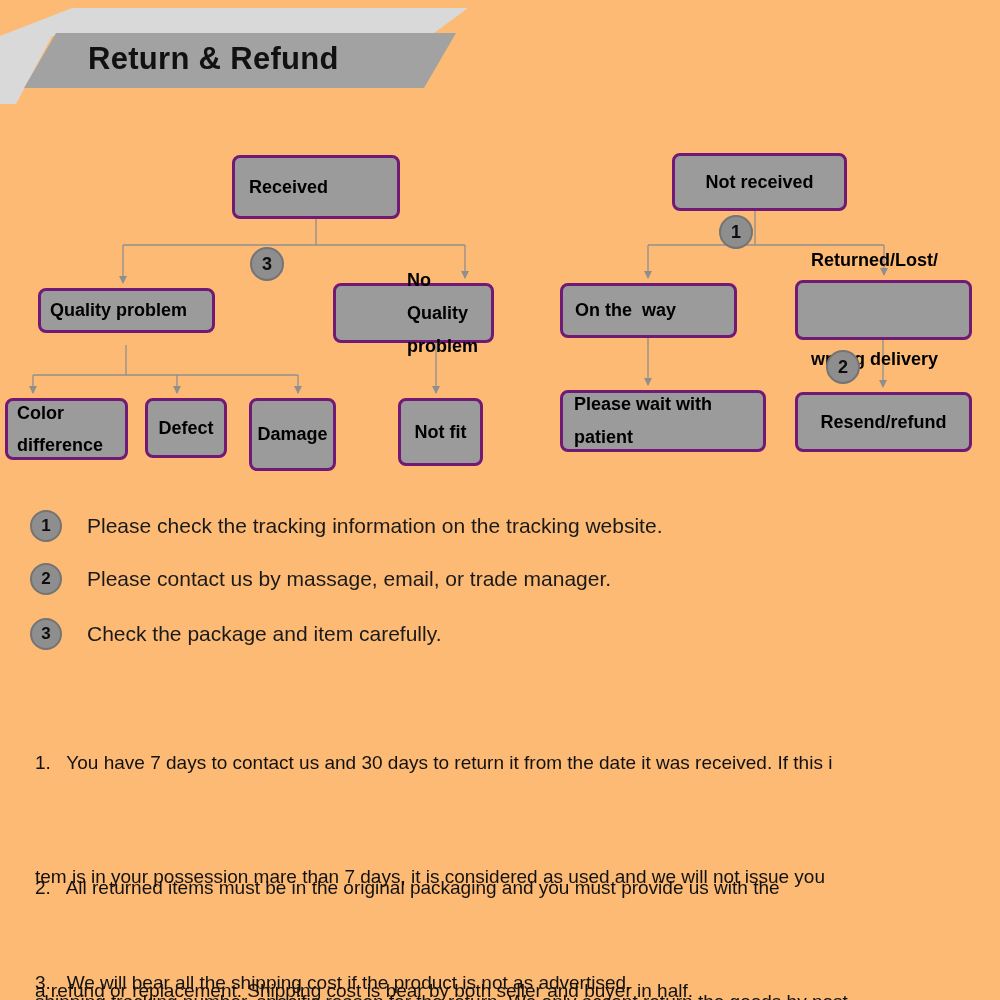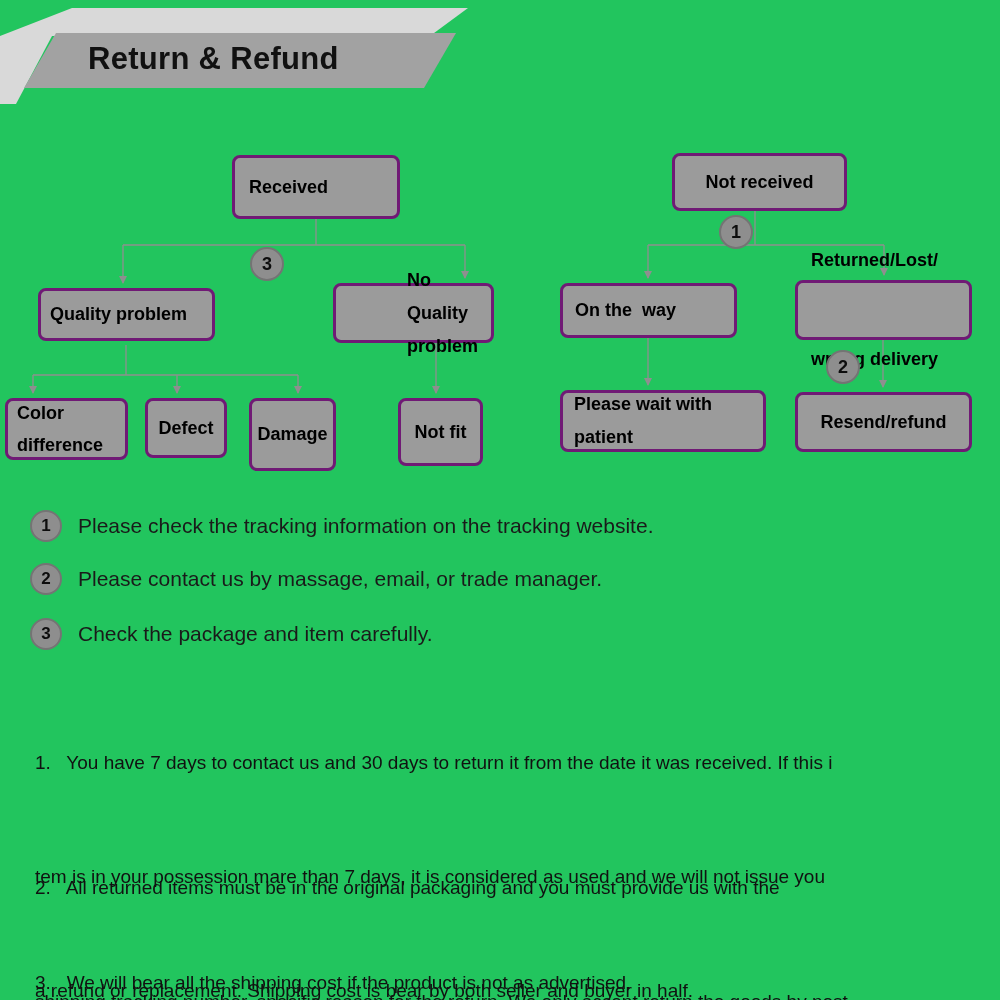--- a/index.html
+++ b/index.html
@@ -1,17 +1,17 @@
 <!DOCTYPE html>
 <html><head>
 <meta charset="utf-8">
 <style>
   * { margin:0; padding:0; box-sizing:border-box; }
   html,body { background:#ffffff; font-family:"Liberation Sans", sans-serif; }
-  .page { position:relative; width:1000px; height:1000px; background:#22c55e; overflow:hidden; }
+  .page { position:relative; width:1000px; height:1000px; background:#fdba74; overflow:hidden; }
 
   .header-deco { position:absolute; left:0; top:0; z-index:0; }
   .title { position:absolute; left:88px; top:41px; font-size:31px; font-weight:bold; color:#111; z-index:2; letter-spacing:0.3px; }
 
   .connectors { position:absolute; left:0; top:0; z-index:1; pointer-events:none; }
   .ln { stroke:#8f8f8f; stroke-width:1.3; fill:none; }
   .arr { marker-end:url(#arrowhead); }
 
   .box {
     position:absolute; z-index:2;
@@ -31,21 +31,21 @@
   }
 
   .legend-row { position:absolute; left:30px; display:flex; align-items:center; }
   .lcircle {
     width:32px; height:32px; border-radius:50%;
     background:#8e8e8e; border:2px solid #747474;
     display:flex; align-items:center; justify-content:center;
     font-weight:bold; font-size:17px; color:#0d0d0d;
     flex:0 0 auto;
   }
-  .ltext { font-size:21px; color:#1a1a1a; margin-left:16px; }
+  .ltext { font-size:21px; color:#1a1a1a; margin-left:25px; }
 
   .note { position:absolute; left:35px; width:960px; font-size:19px; color:#111; line-height:38px; white-space:pre-wrap; }
 </style>
 </head>
 <body>
 
 <div class="page">
 
   <svg class="header-deco" width="1000" height="115" viewBox="0 0 1000 115">
     <polygon points="72,8 468,8 430,36 0,36" fill="#d9d9d9"></polygon>
@@ -82,21 +82,21 @@
   </svg>
 
   <div class="box" style="left:232px;top:155px;width:168px;height:64px;padding-left:14px">
     <span>Received</span>
   </div>
 
   <div class="box center" style="left:672px;top:153px;width:175px;height:58px">
     <span>Not received</span>
   </div>
 
-  <div class="box" style="left:38px;top:288px;width:177px;height:53px;padding-left:9px">
+  <div class="box" style="left:38px;top:288px;width:177px;height:45px;padding-left:9px">
     <span>Quality problem</span>
   </div>
 
   <div class="box" style="left:333px;top:283px;width:161px;height:60px;padding-left:71px">
     <span>No Quality problem</span>
   </div>
 
   <div class="box" style="left:5px;top:398px;width:123px;height:62px;padding-left:9px;line-height:32px">
     <span>Color difference</span>
   </div>

